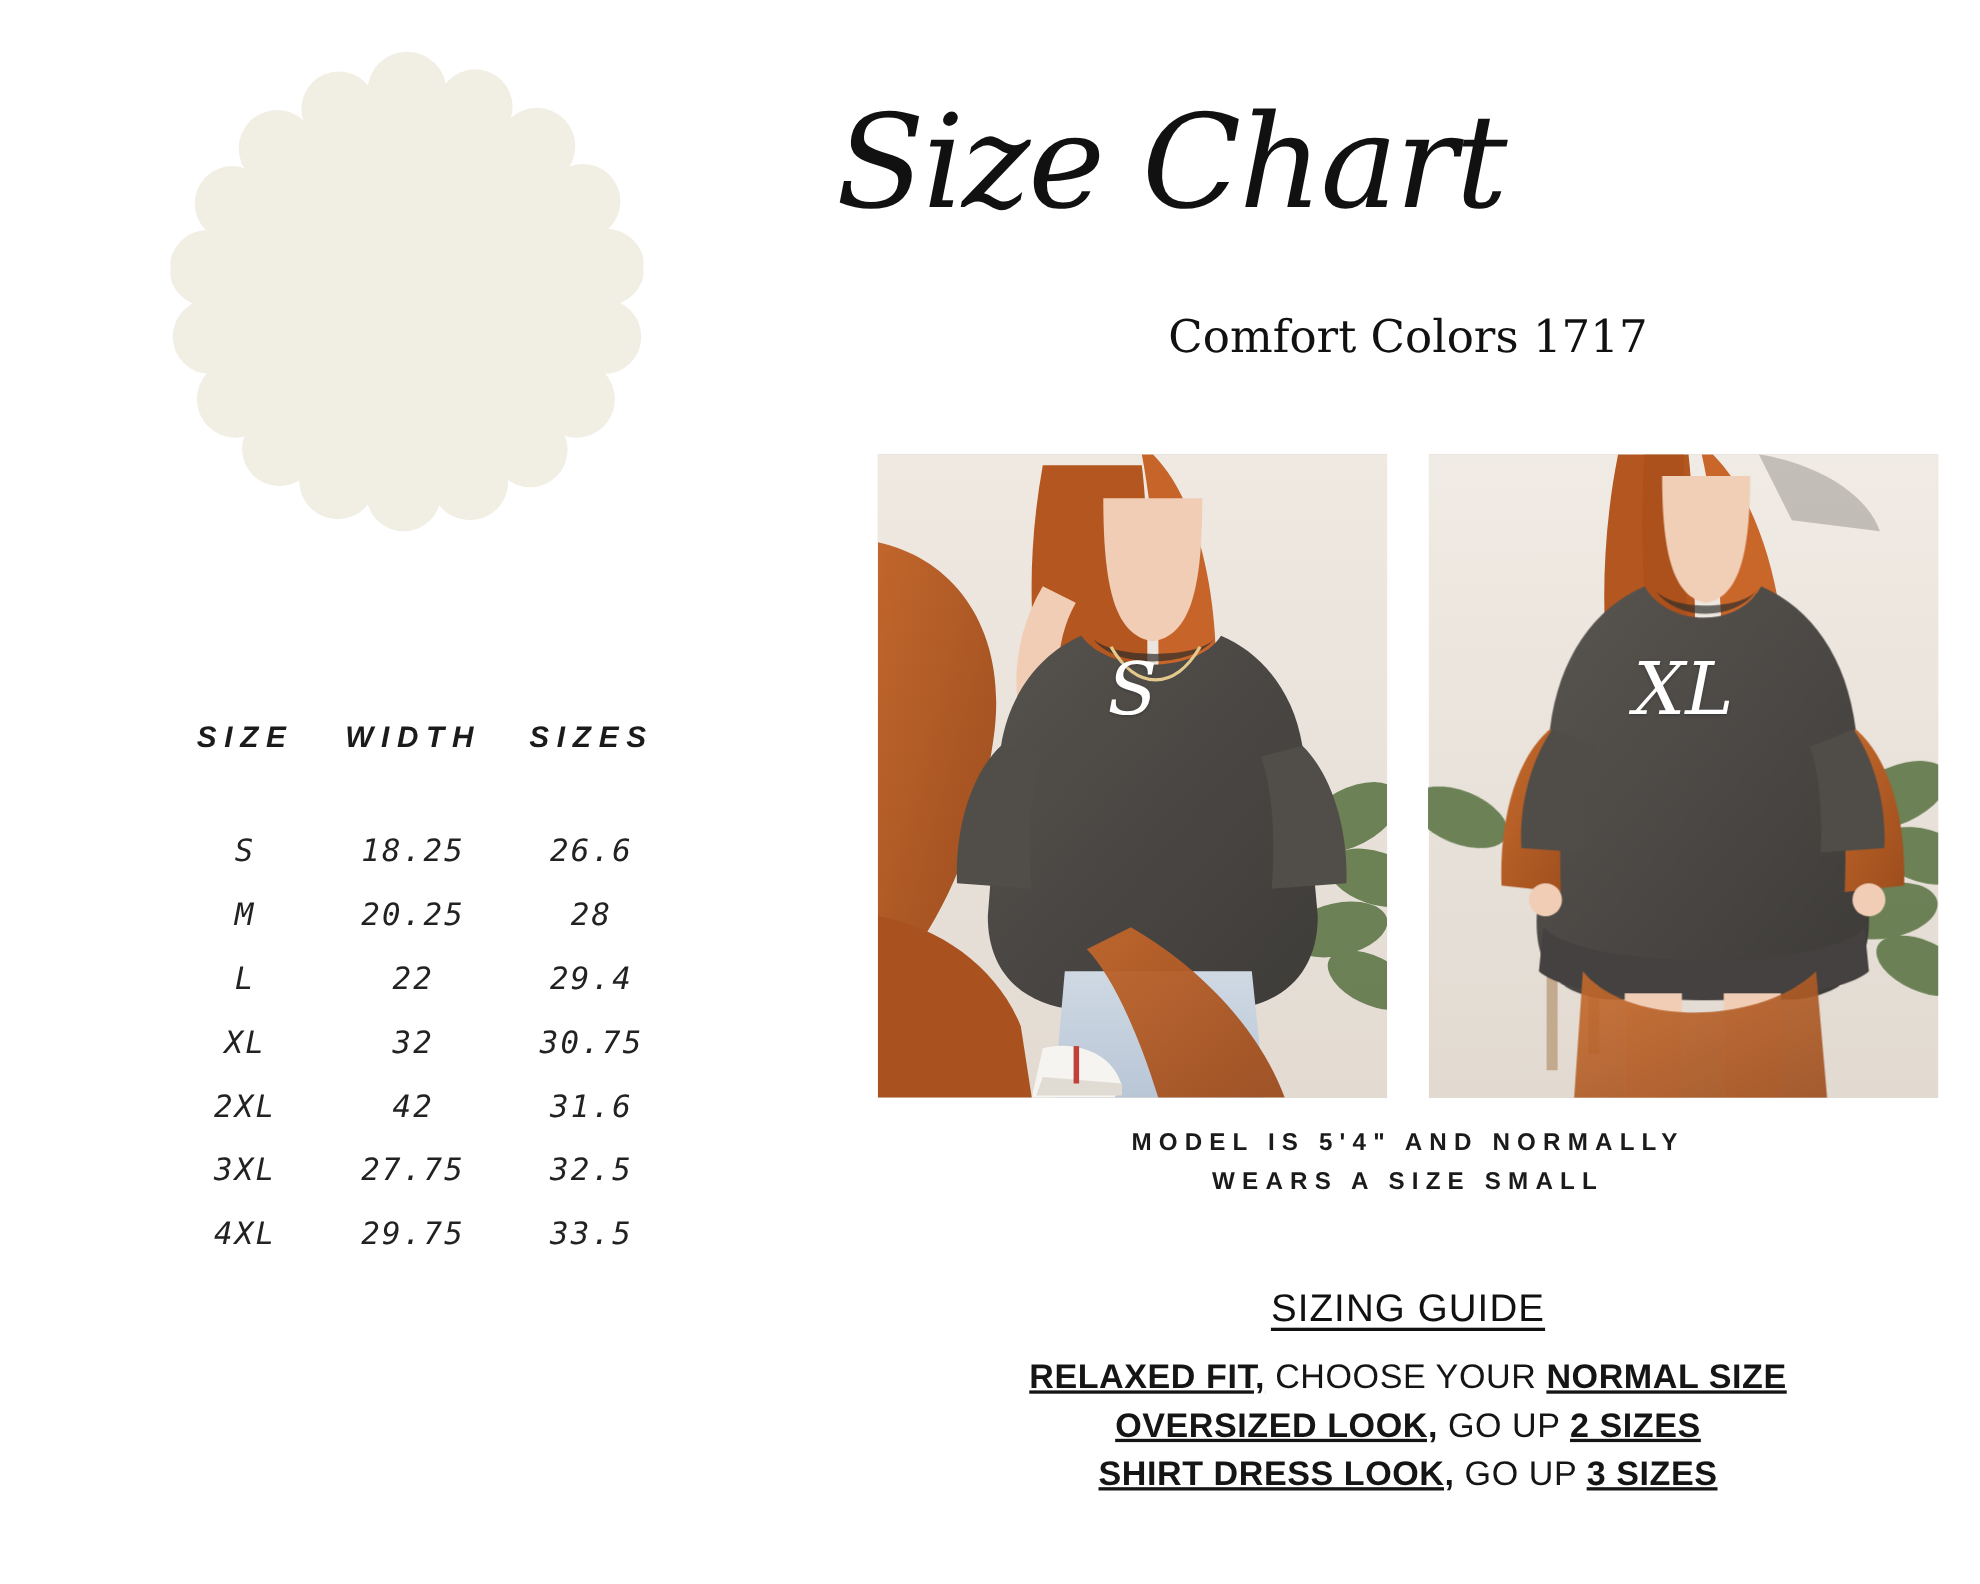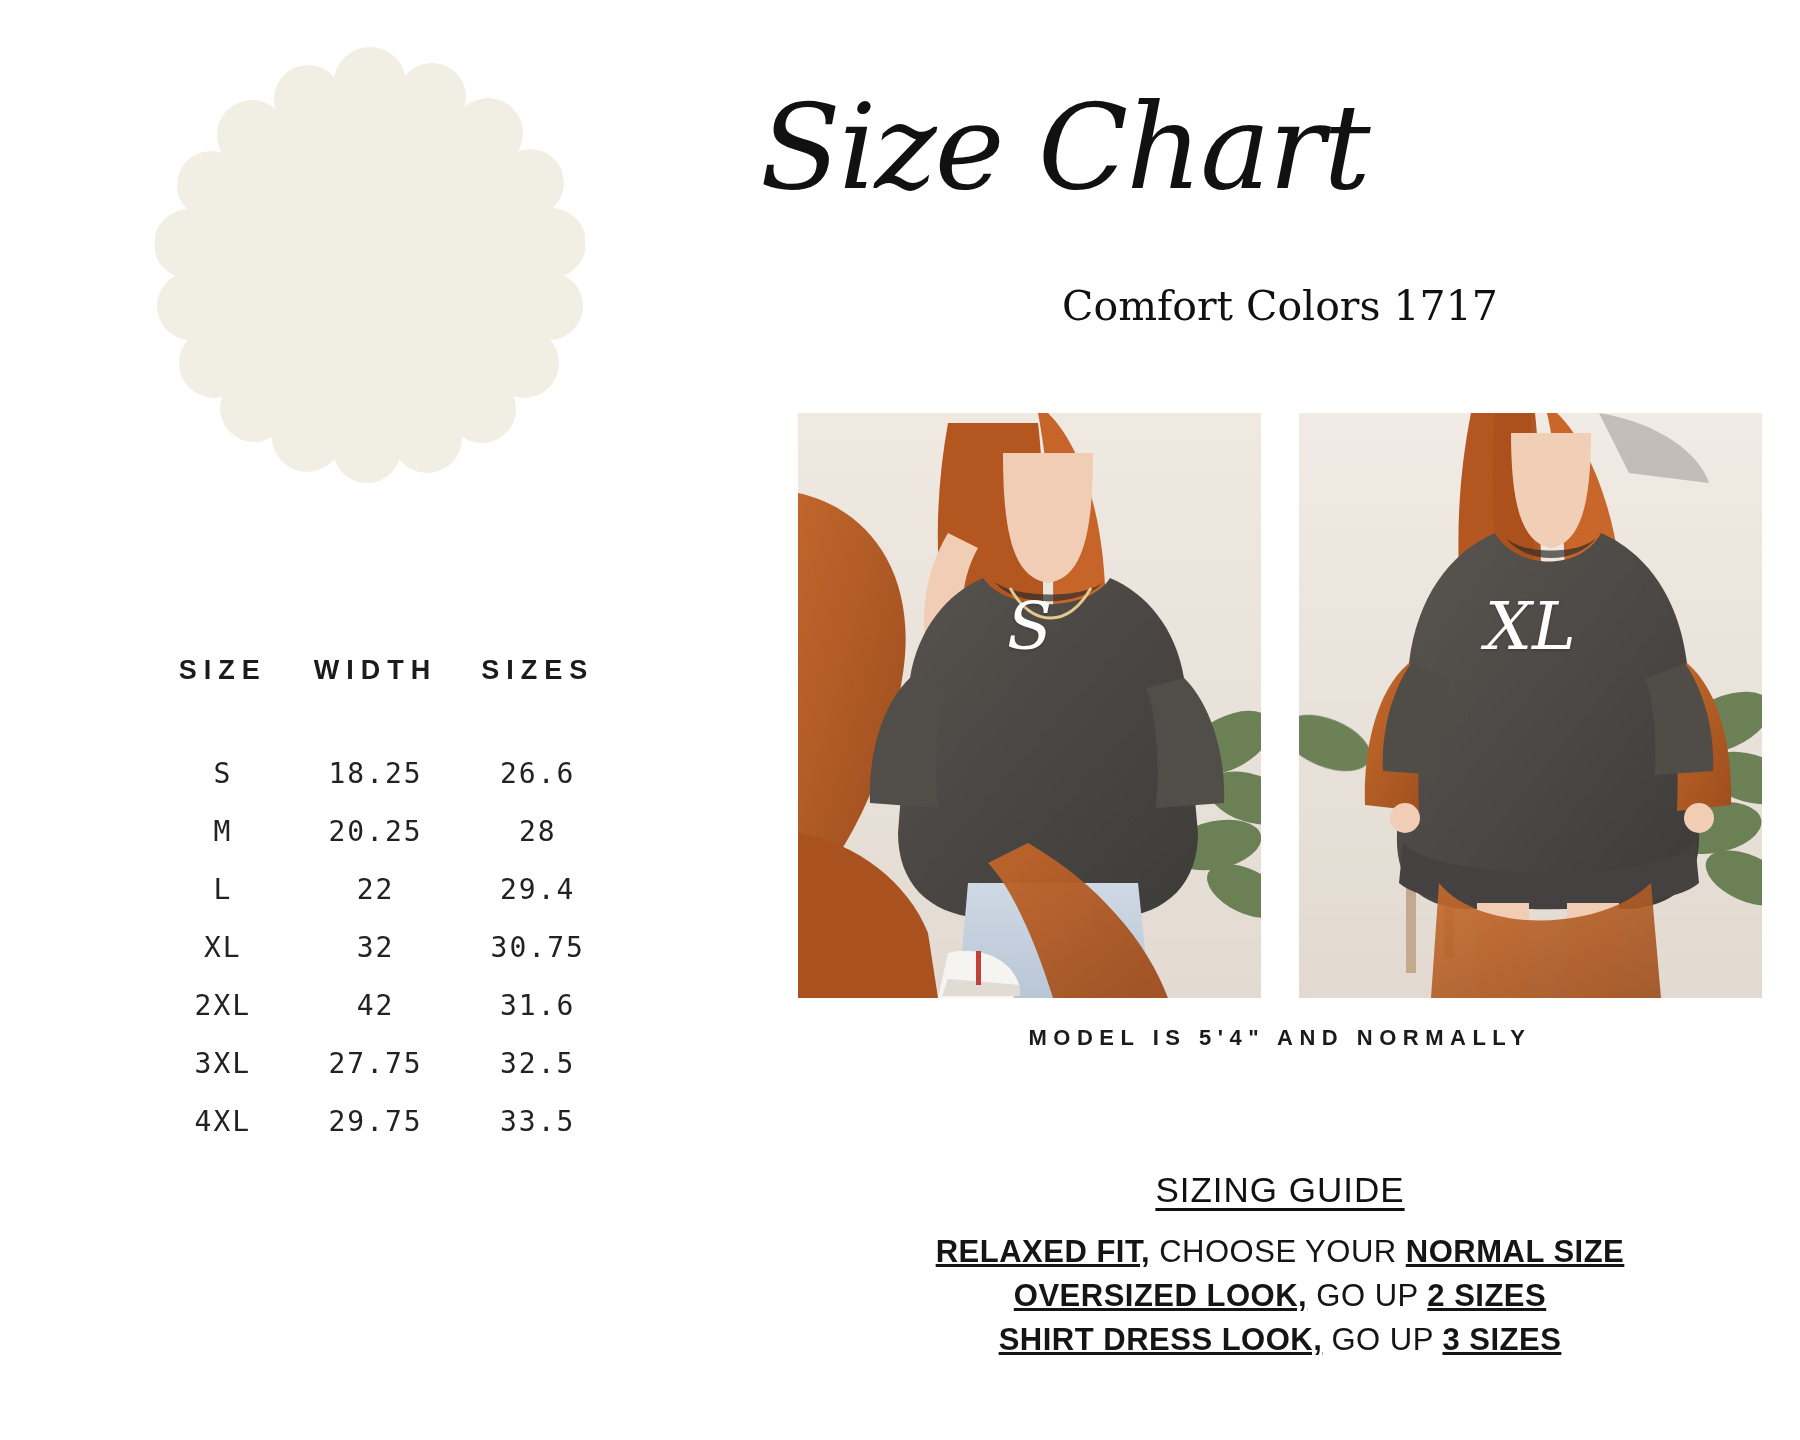--- a/index.html
+++ b/index.html
@@ -39,20 +39,21 @@
   
   .size-table {
     position: absolute;
     left: 150px;
     top: 655px;
     width: 470px;
   }
   .size-table table {
     width: 100%;
     border-collapse: collapse;
+    font-style: italic;
   }
   .size-table th {
     font-family: "Liberation Sans", sans-serif;
     font-weight: 700;
     font-size: 27px;
     letter-spacing: 7px;
     color: #1b1b1b;
     text-align: center;
     padding-bottom: 58px;
     white-space: nowrap;
@@ -404,20 +405,21 @@
           <rect x="268" y="490" width="52" height="95" fill="#f0cdb4"></rect>
 
           <path d="M140 470 C180 520 300 520 352 470 L362 585 L132 585 Z" fill="url(#rust2)" opacity="0.9"></path>
         </svg>
         <div class="shirt-label">XL</div>
       </div>
     </div>
 
     <div class="model-note">
       <div>MODEL IS 5'4" AND NORMALLY</div>
+      <div>WEARS A SIZE SMALL</div>
     </div>
 
     <div class="sizing-guide">
       <div class="sg-title">SIZING GUIDE</div>
 
       <div class="sg-line">
         <b>RELAXED FIT,</b><span> CHOOSE YOUR </span><b>NORMAL SIZE</b>
       </div>
       <div class="sg-line">
         <b>OVERSIZED LOOK,</b><span> GO UP </span><b>2 SIZES</b>

